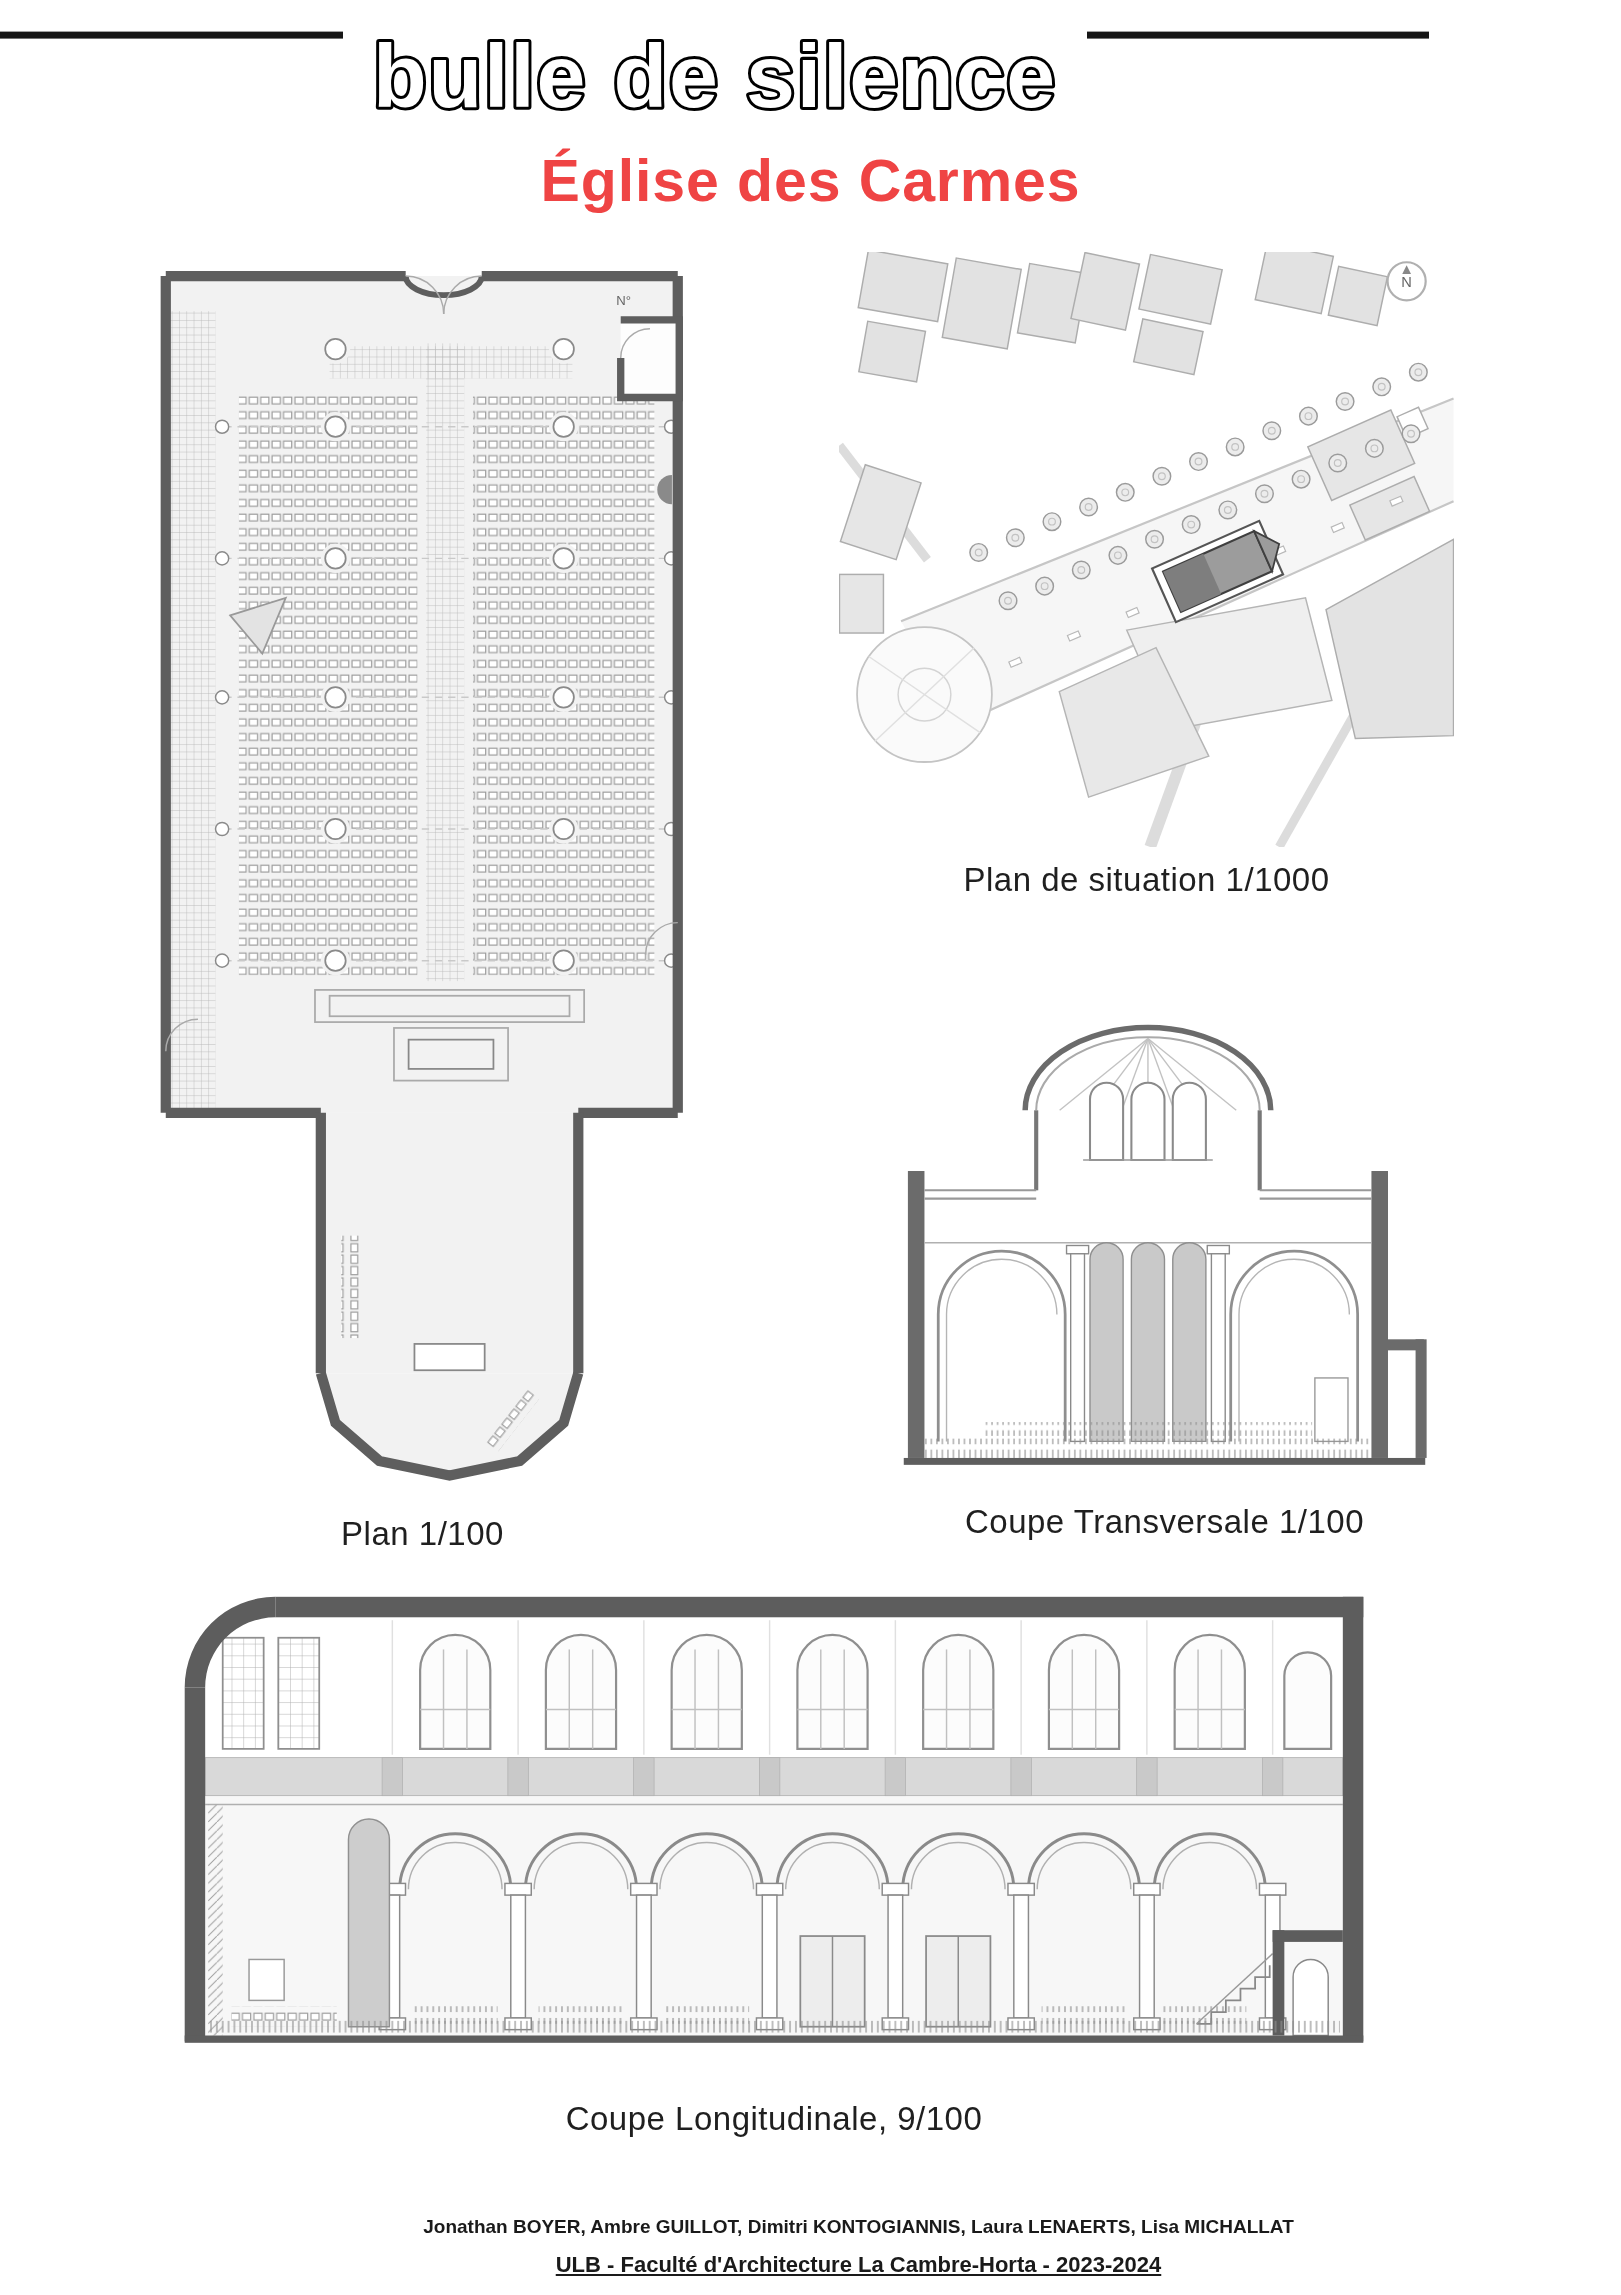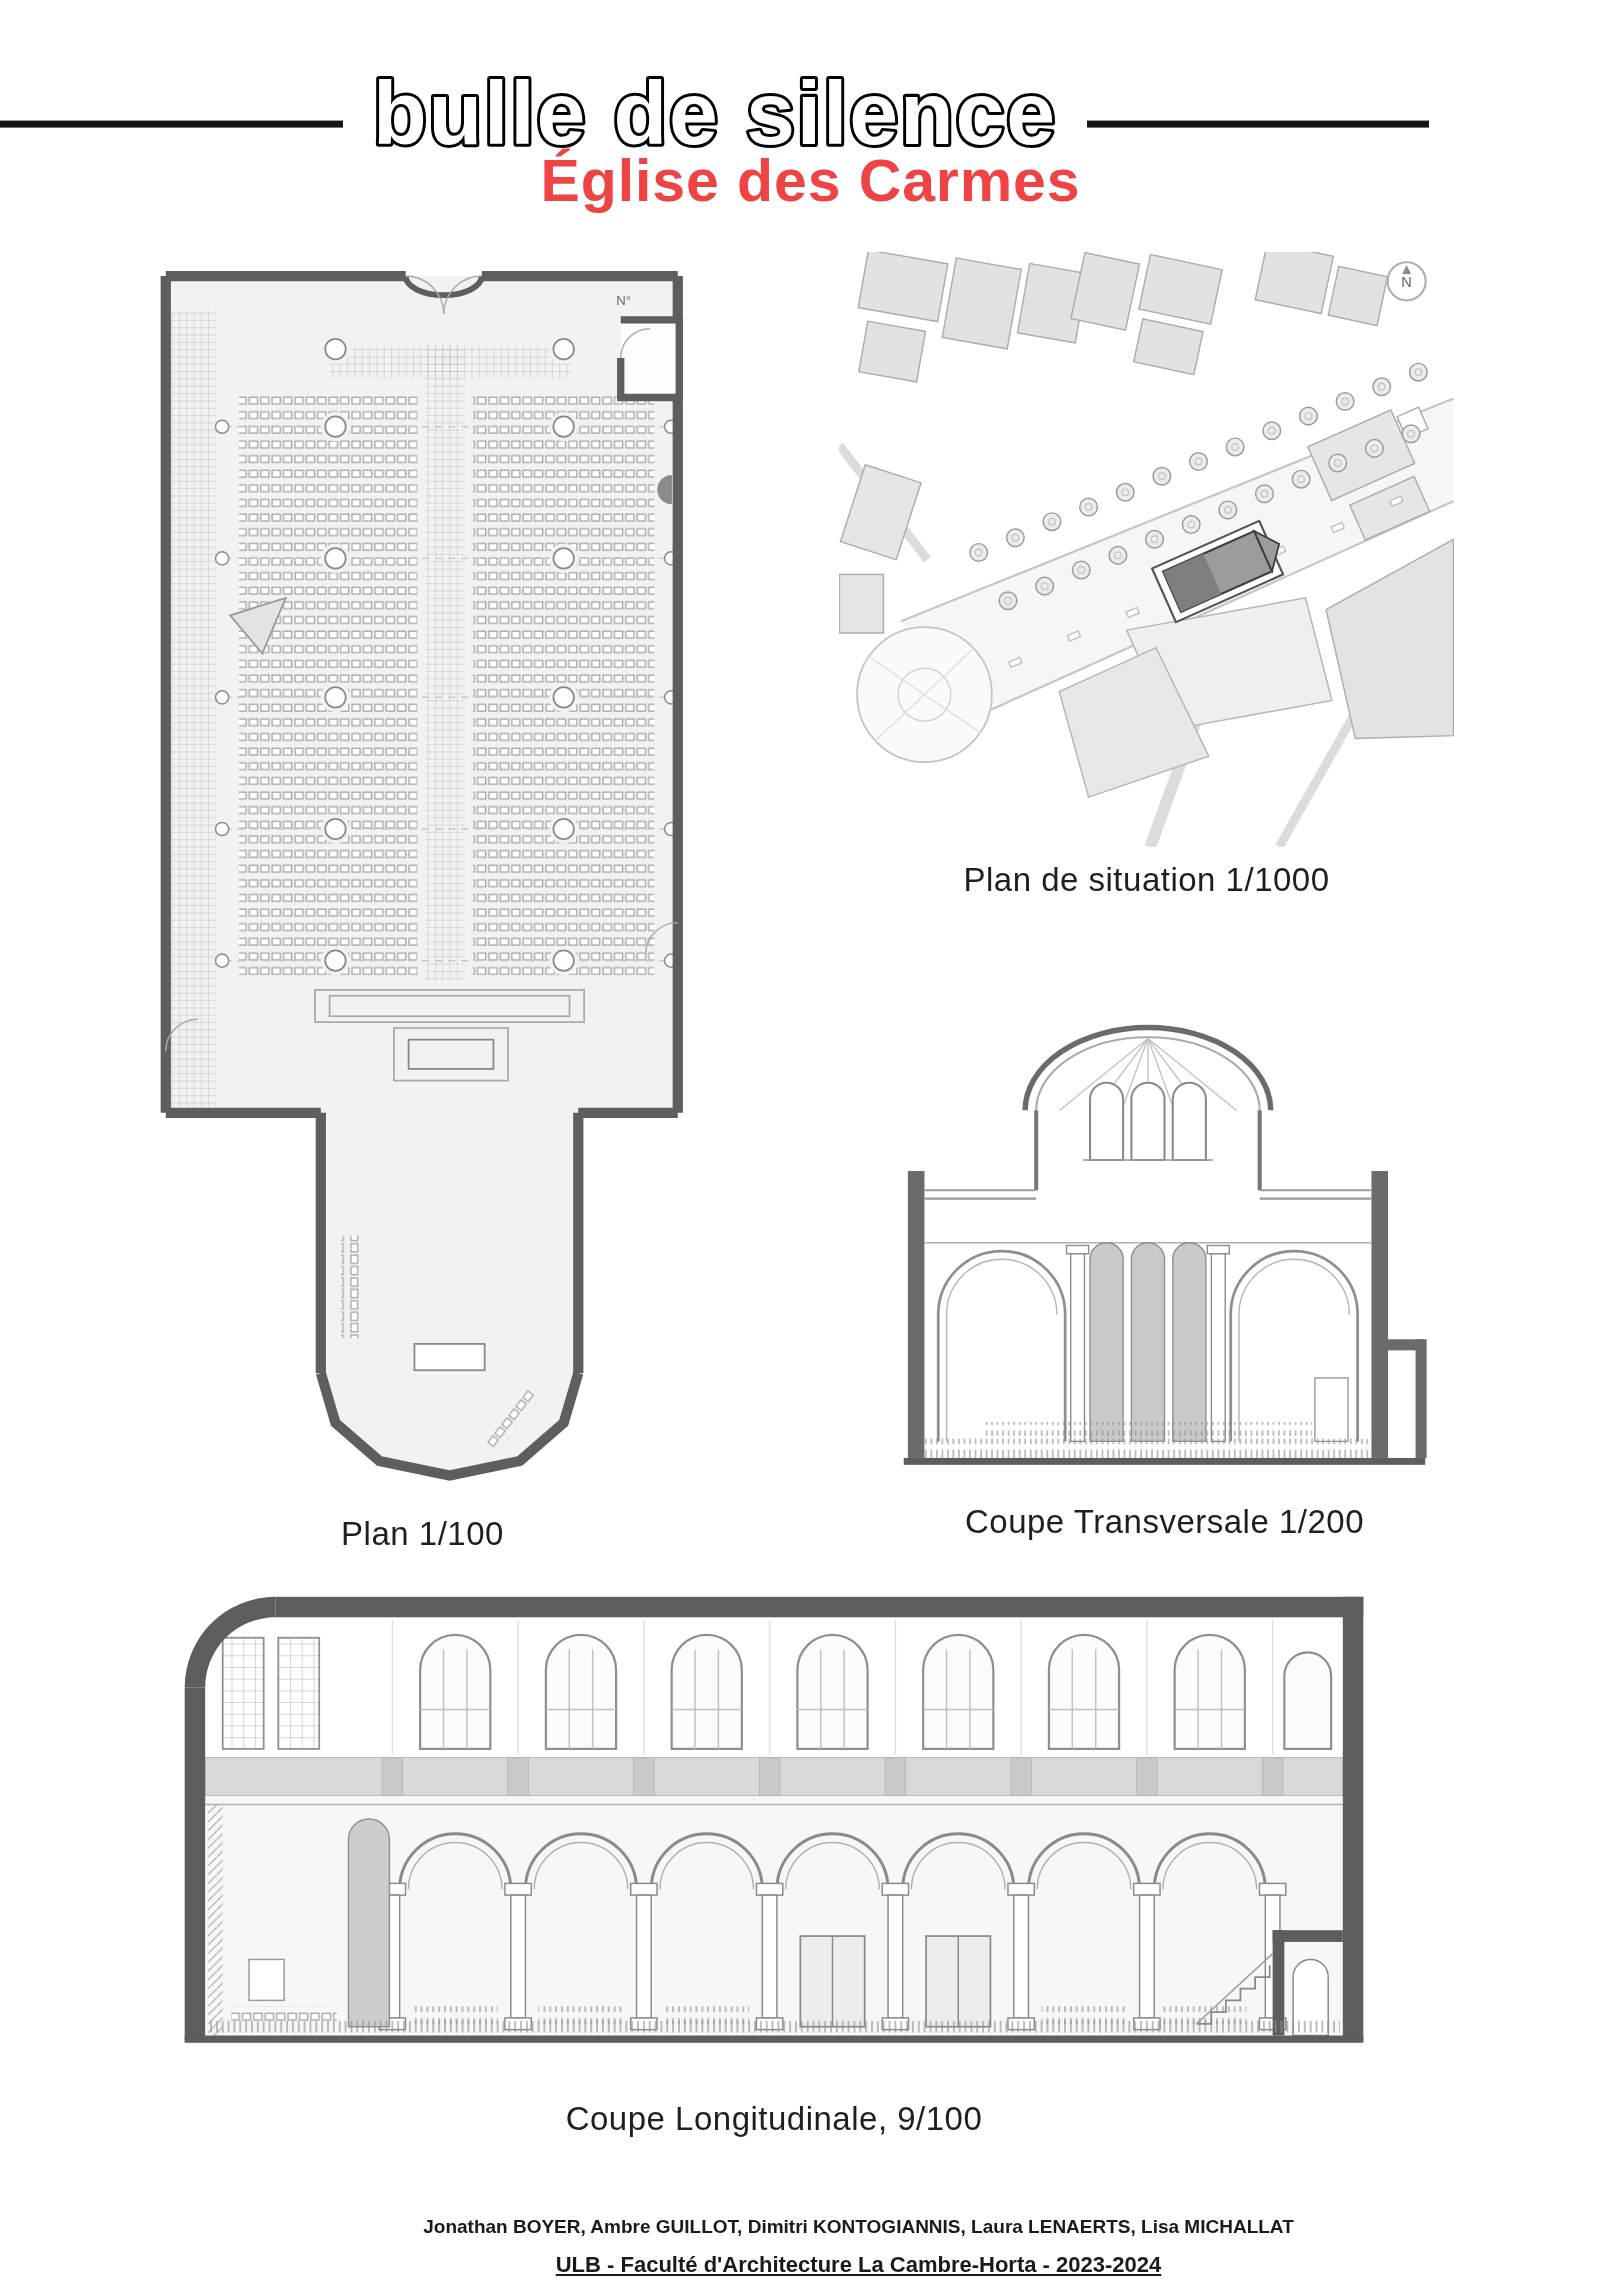--- a/index.html
+++ b/index.html
@@ -1,19 +1,19 @@
 <!DOCTYPE html>
 <html style="font-size:7.4px"><head>
 <meta charset="utf-8">
 <style>
   html,body{margin:0;padding:0;background:#ffffff;}
   body{width:1621px;height:2295px;position:relative;font-family:"Liberation Sans",sans-serif;overflow:hidden;}
   .abs{position:absolute;}
   
-  .header-row{position:absolute;top:27px;left:0;width:1429px;height:111px;display:flex;align-items:center;margin-top:37px;}
+  .header-row{position:absolute;top:27px;left:0;width:1429px;height:111px;display:flex;align-items:flex-start;}
   .header-rule{flex:1;height:6.5px;background:#161616;transform:translateY(4.6px);}
   .header-svg{width:744px;height:111px;flex:0 0 auto;}
   .subtitle{position:absolute;top:147px;left:0;width:1621px;text-align:center;
             font-size:59px;font-weight:700;color:#ef4444;letter-spacing:0.9px;}
   .dlabel{position:absolute;text-align:center;font-size:33px;font-weight:400;color:#1f1f1f;letter-spacing:0.5px;}
   .footer{position:absolute;left:0;width:1621px;text-align:center;color:#1a1a1a;font-weight:600;margin-left:48px;}
   .footer-line1{top:2216px;font-size:19px;}
   .footer-line2{top:2252px;font-size:22px;text-decoration:underline;}
   svg{display:block;}
 </style>
@@ -338,21 +338,21 @@
   <g>
     <rect x="353" y="236" width="22" height="80" fill="#ffffff"></rect>
     <rect x="353" y="230" width="26" height="8" fill="#6b6b6b"></rect>
     <rect x="373" y="230" width="8" height="86" fill="#6b6b6b"></rect>
   </g>
 
   <rect x="17" y="302" width="324" height="14" fill="url(#tpt)"></rect>
   <rect x="2" y="316" width="378" height="5" fill="#5e5e5e"></rect>
 </svg>
 
-<div class="dlabel" style="left:901px;width:527px;top:1503px;">Coupe Transversale 1/200</div>
+<div class="dlabel" style="left:901px;width:527px;top:1503px;">Coupe Transversale 1/100</div>
 
 <svg class="abs" style="left:173px;top:1585px;" width="1202" height="474" viewBox="0 0 822 324">
   <defs>
     <pattern id="lpt" patternUnits="userSpaceOnUse" width="4" height="14">
       <line x1="2" y1="2" x2="2" y2="12" stroke="#909090" stroke-width="0.8"></line>
     </pattern>
     <pattern id="lph" patternUnits="userSpaceOnUse" width="6" height="6">
       <path d="M0,6 L6,0" stroke="#a0a0a0" stroke-width="0.7"></path>
     </pattern>
     <pattern id="lpg" patternUnits="userSpaceOnUse" width="8" height="8">

